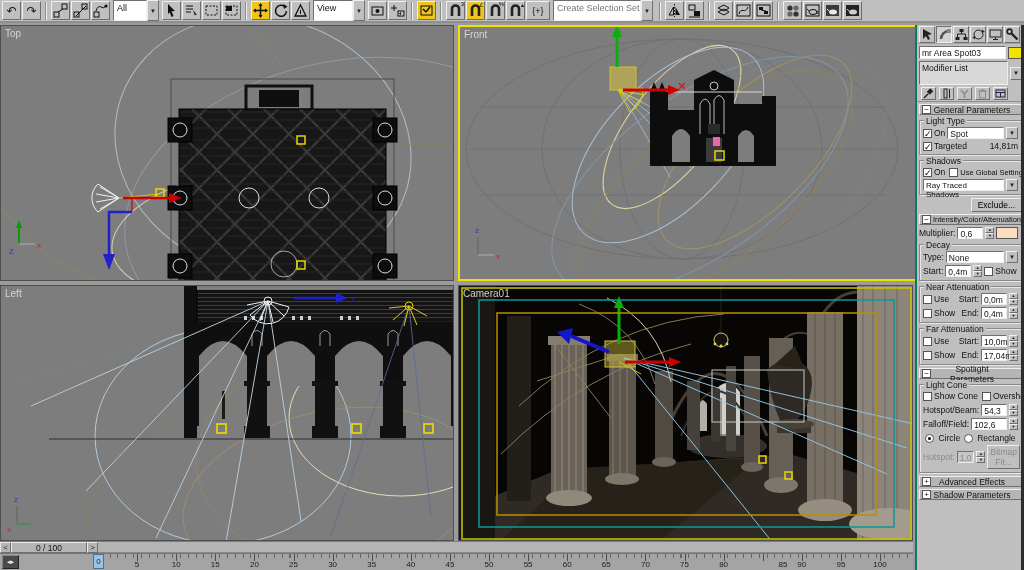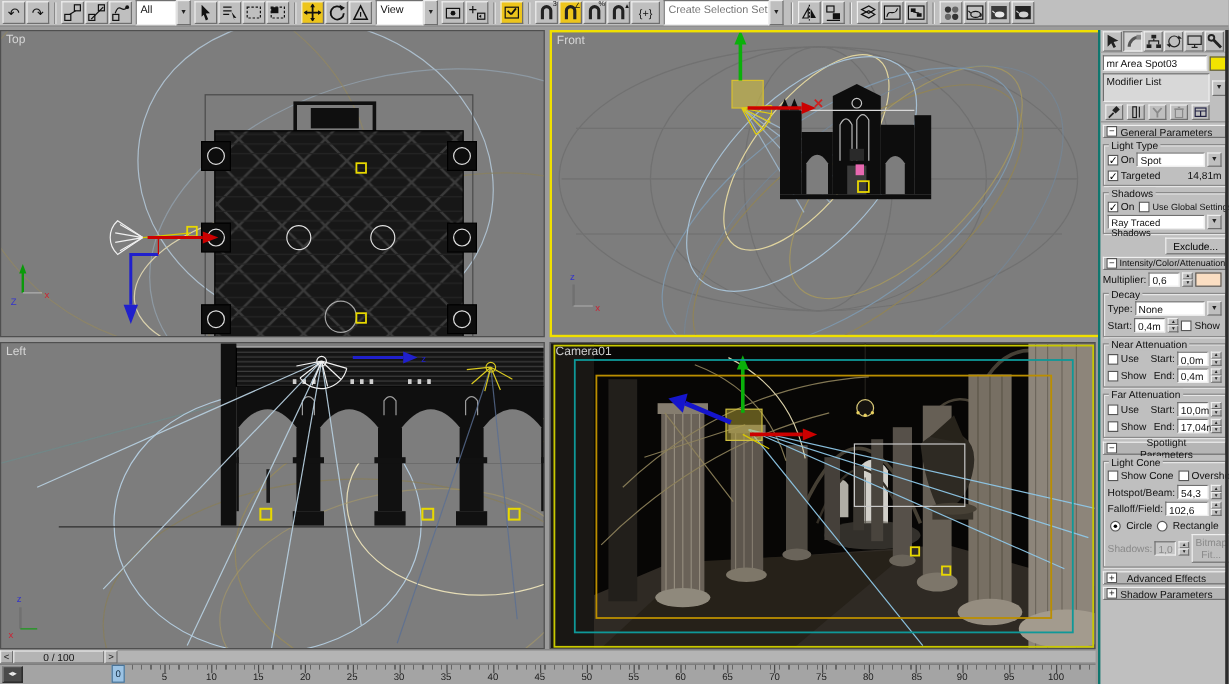--- a/index.html
+++ b/index.html
@@ -837,21 +837,21 @@
             <b></b>
           </div>
       </div>
       <div class="prow" style="justify-content:center;gap:4px;margin-top:3px">
         <div class="radio sel"></div>
         <span class="lbl">Circle</span>
         <div class="radio"></div>
         <span class="lbl">Rectangle</span>
       </div>
       <div class="prow">
-        <span class="lbl dis">Shadows:</span>
+        <span class="lbl dis">Hotspot:</span>
         <div class="num dis" style="width:22px">1,0</div>
         <div class="spin">
             <b></b>
             <b></b>
           </div>
         <button class="pbtn dis" style="flex:1;padding:1px 2px">Bitmap Fit...</button>
       </div>
     </div>
 
     <div class="roll">
@@ -905,21 +905,21 @@
       <div class="rlab" style="left: 567.2px;">60</div>
       <div class="rtick" style="left: 606.3px;"></div>
       <div class="rlab" style="left: 606.3px;">65</div>
       <div class="rtick" style="left: 645.4px;"></div>
       <div class="rlab" style="left: 645.4px;">70</div>
       <div class="rtick" style="left: 684.5px;"></div>
       <div class="rlab" style="left: 684.5px;">75</div>
       <div class="rtick" style="left: 723.6px;"></div>
       <div class="rlab" style="left: 723.6px;">80</div>
       <div class="rtick" style="left: 762.7px;"></div>
-      <div class="rlab" style="left: 764px;">85</div>
+      <div class="rlab" style="left: 783px;">85</div>
       <div class="rtick" style="left: 801.8px;"></div>
       <div class="rlab" style="left: 801.8px;">90</div>
       <div class="rtick" style="left: 840.9px;"></div>
       <div class="rlab" style="left: 840.9px;">95</div>
       <div class="rtick" style="left: 880px;"></div>
       <div class="rlab" style="left: 880px;">100</div>
     </div>
 
 </div>
 

